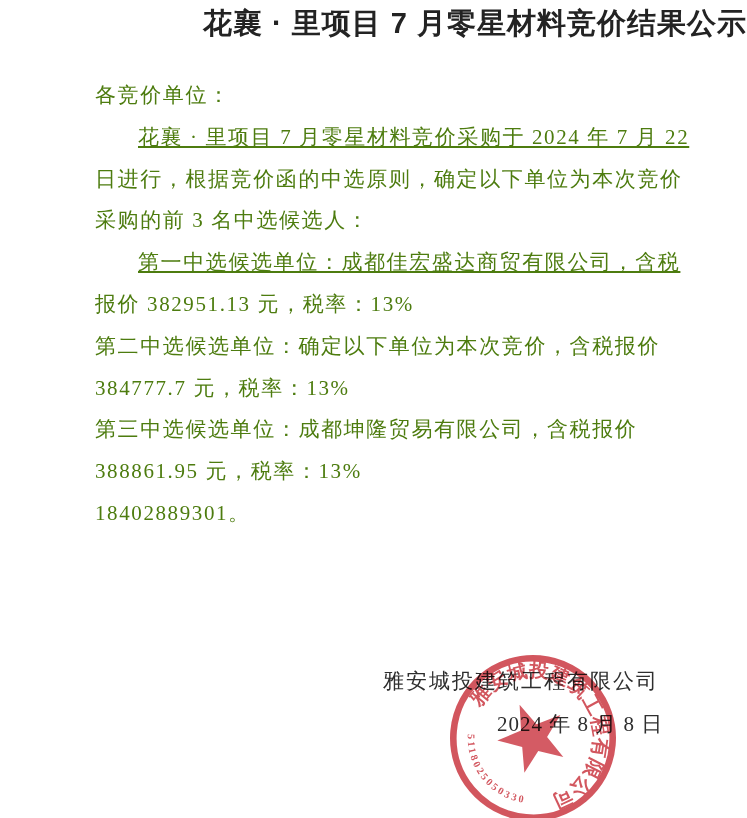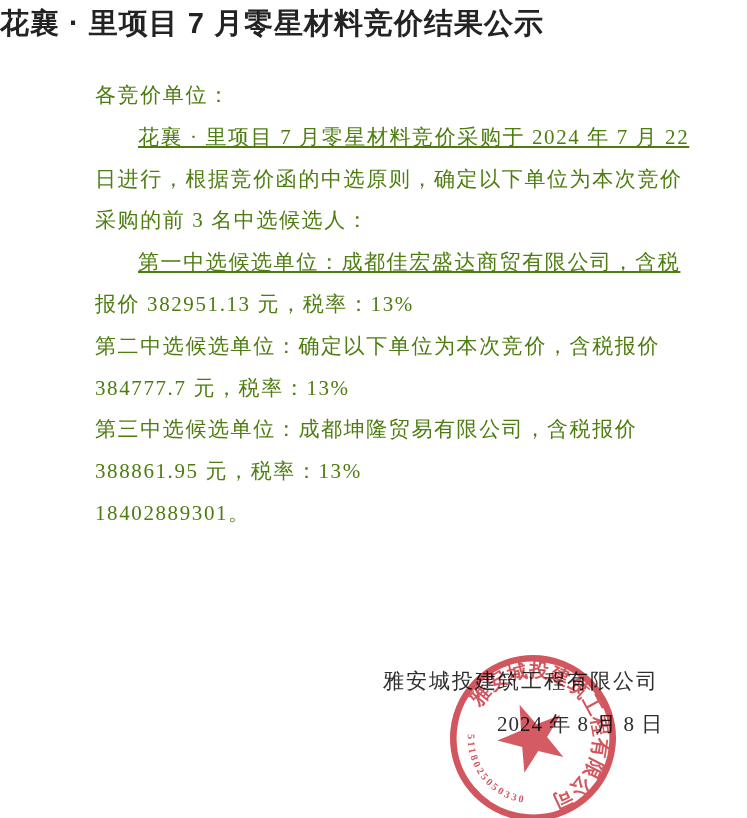--- a/index.html
+++ b/index.html
@@ -10,21 +10,21 @@
     background: #ffffff;
     overflow: hidden;
     font-family: "Liberation Serif", "DejaVu Serif", serif;
     color: #2e2e2e;
   }
   .doc-title {
     position: absolute;
     top: 4px;
     left: 0;
     width: 100%;
-    text-align: left;
+    text-align: right;
     font-family: "Liberation Sans", "DejaVu Sans", sans-serif;
     font-weight: 700;
     font-size: 29px;
     letter-spacing: 1px;
     color: #232323;
     white-space: nowrap;
   }
   .body-text {
     position: absolute;
     left: 95px;

